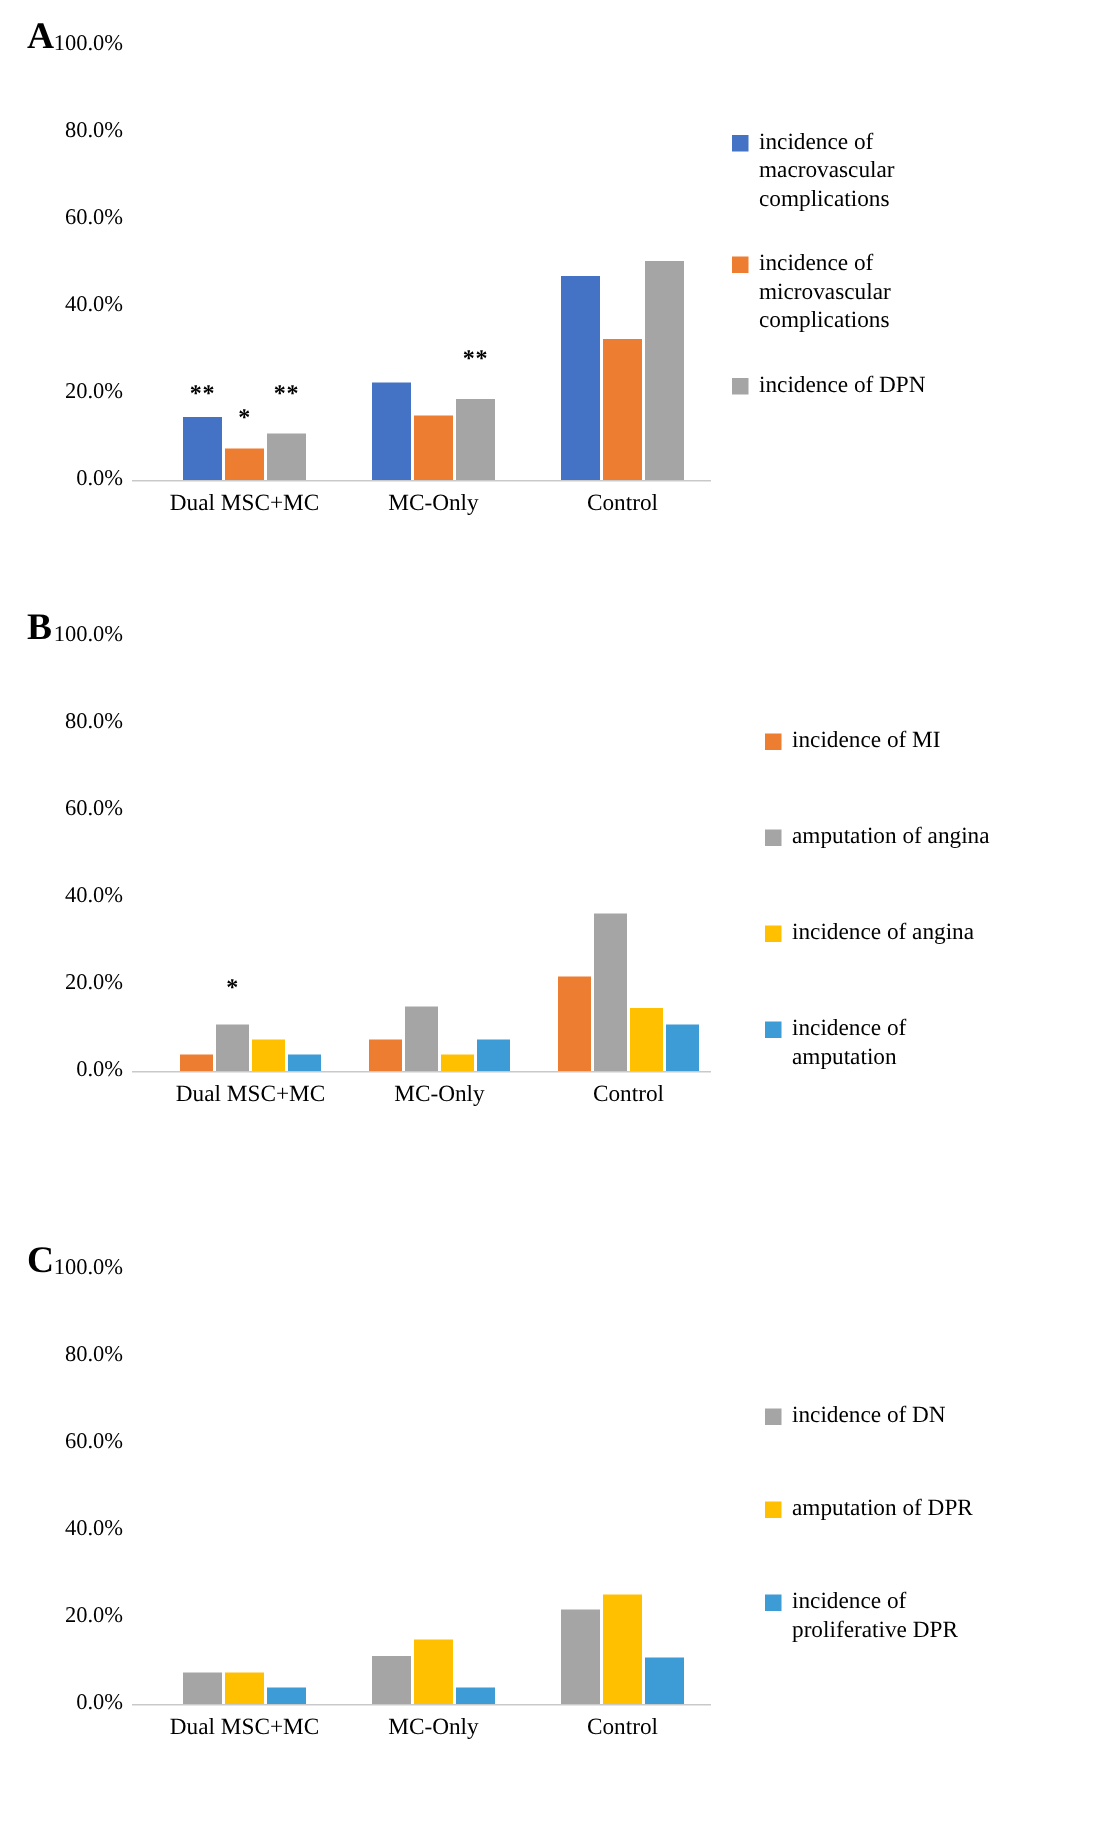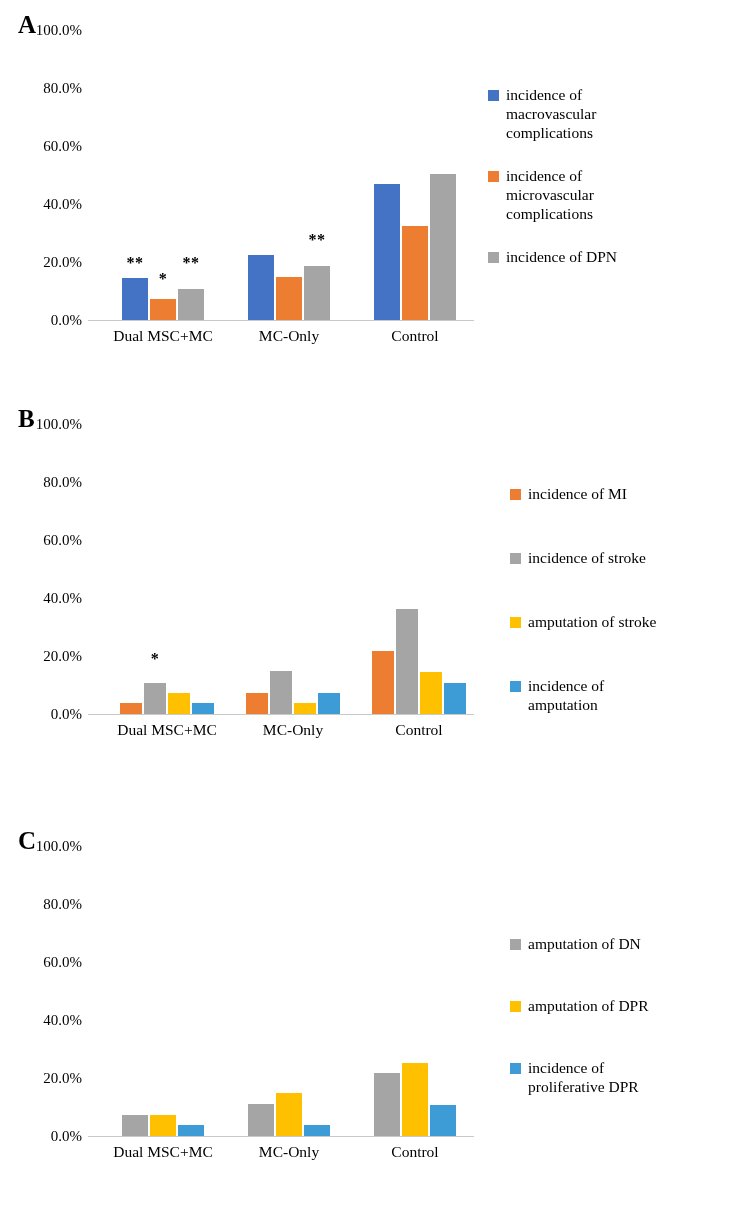--- a/index.html
+++ b/index.html
@@ -235,25 +235,25 @@
     </div>
   </div>
 
   <div class="legend" style="left:510px;top:85px;width:230px;">
     <div class="legend-item" style="top:0;left:0;">
       <span class="legend-swatch" style="background:#ed7d31;"></span>
       <span class="legend-text">incidence of MI</span>
     </div>
     <div class="legend-item" style="top:64px;left:0;">
       <span class="legend-swatch" style="background:#a5a5a5;"></span>
-      <span class="legend-text">incidence of stroke</span>
+      <span class="legend-text">amputation of angina</span>
     </div>
     <div class="legend-item" style="top:128px;left:0;">
       <span class="legend-swatch" style="background:#ffc000;"></span>
-      <span class="legend-text">amputation of stroke</span>
+      <span class="legend-text">incidence of angina</span>
     </div>
     <div class="legend-item" style="top:192px;left:0;">
       <span class="legend-swatch" style="background:#3d9bd6;"></span>
       <span class="legend-text">incidence of
 amputation</span>
     </div>
   </div>
 </div>
 
 <div class="panel" style="position:absolute;left:0;top:815px;height:403px;">
@@ -291,21 +291,21 @@
       <div class="x-label" style="left:75px;">Dual
 MSC+MC</div>
       <div class="x-label" style="left:201px;">MC-Only</div>
       <div class="x-label" style="left:327px;">Control</div>
     </div>
   </div>
 
   <div class="legend" style="left:510px;top:120px;width:225px;">
     <div class="legend-item" style="top:0;left:0;">
       <span class="legend-swatch" style="background:#a5a5a5;"></span>
-      <span class="legend-text">amputation of DN</span>
+      <span class="legend-text">incidence of DN</span>
     </div>
     <div class="legend-item" style="top:62px;left:0;">
       <span class="legend-swatch" style="background:#ffc000;"></span>
       <span class="legend-text">amputation of DPR</span>
     </div>
     <div class="legend-item" style="top:124px;left:0;">
       <span class="legend-swatch" style="background:#3d9bd6;"></span>
       <span class="legend-text">incidence of
 proliferative DPR</span>
     </div>

